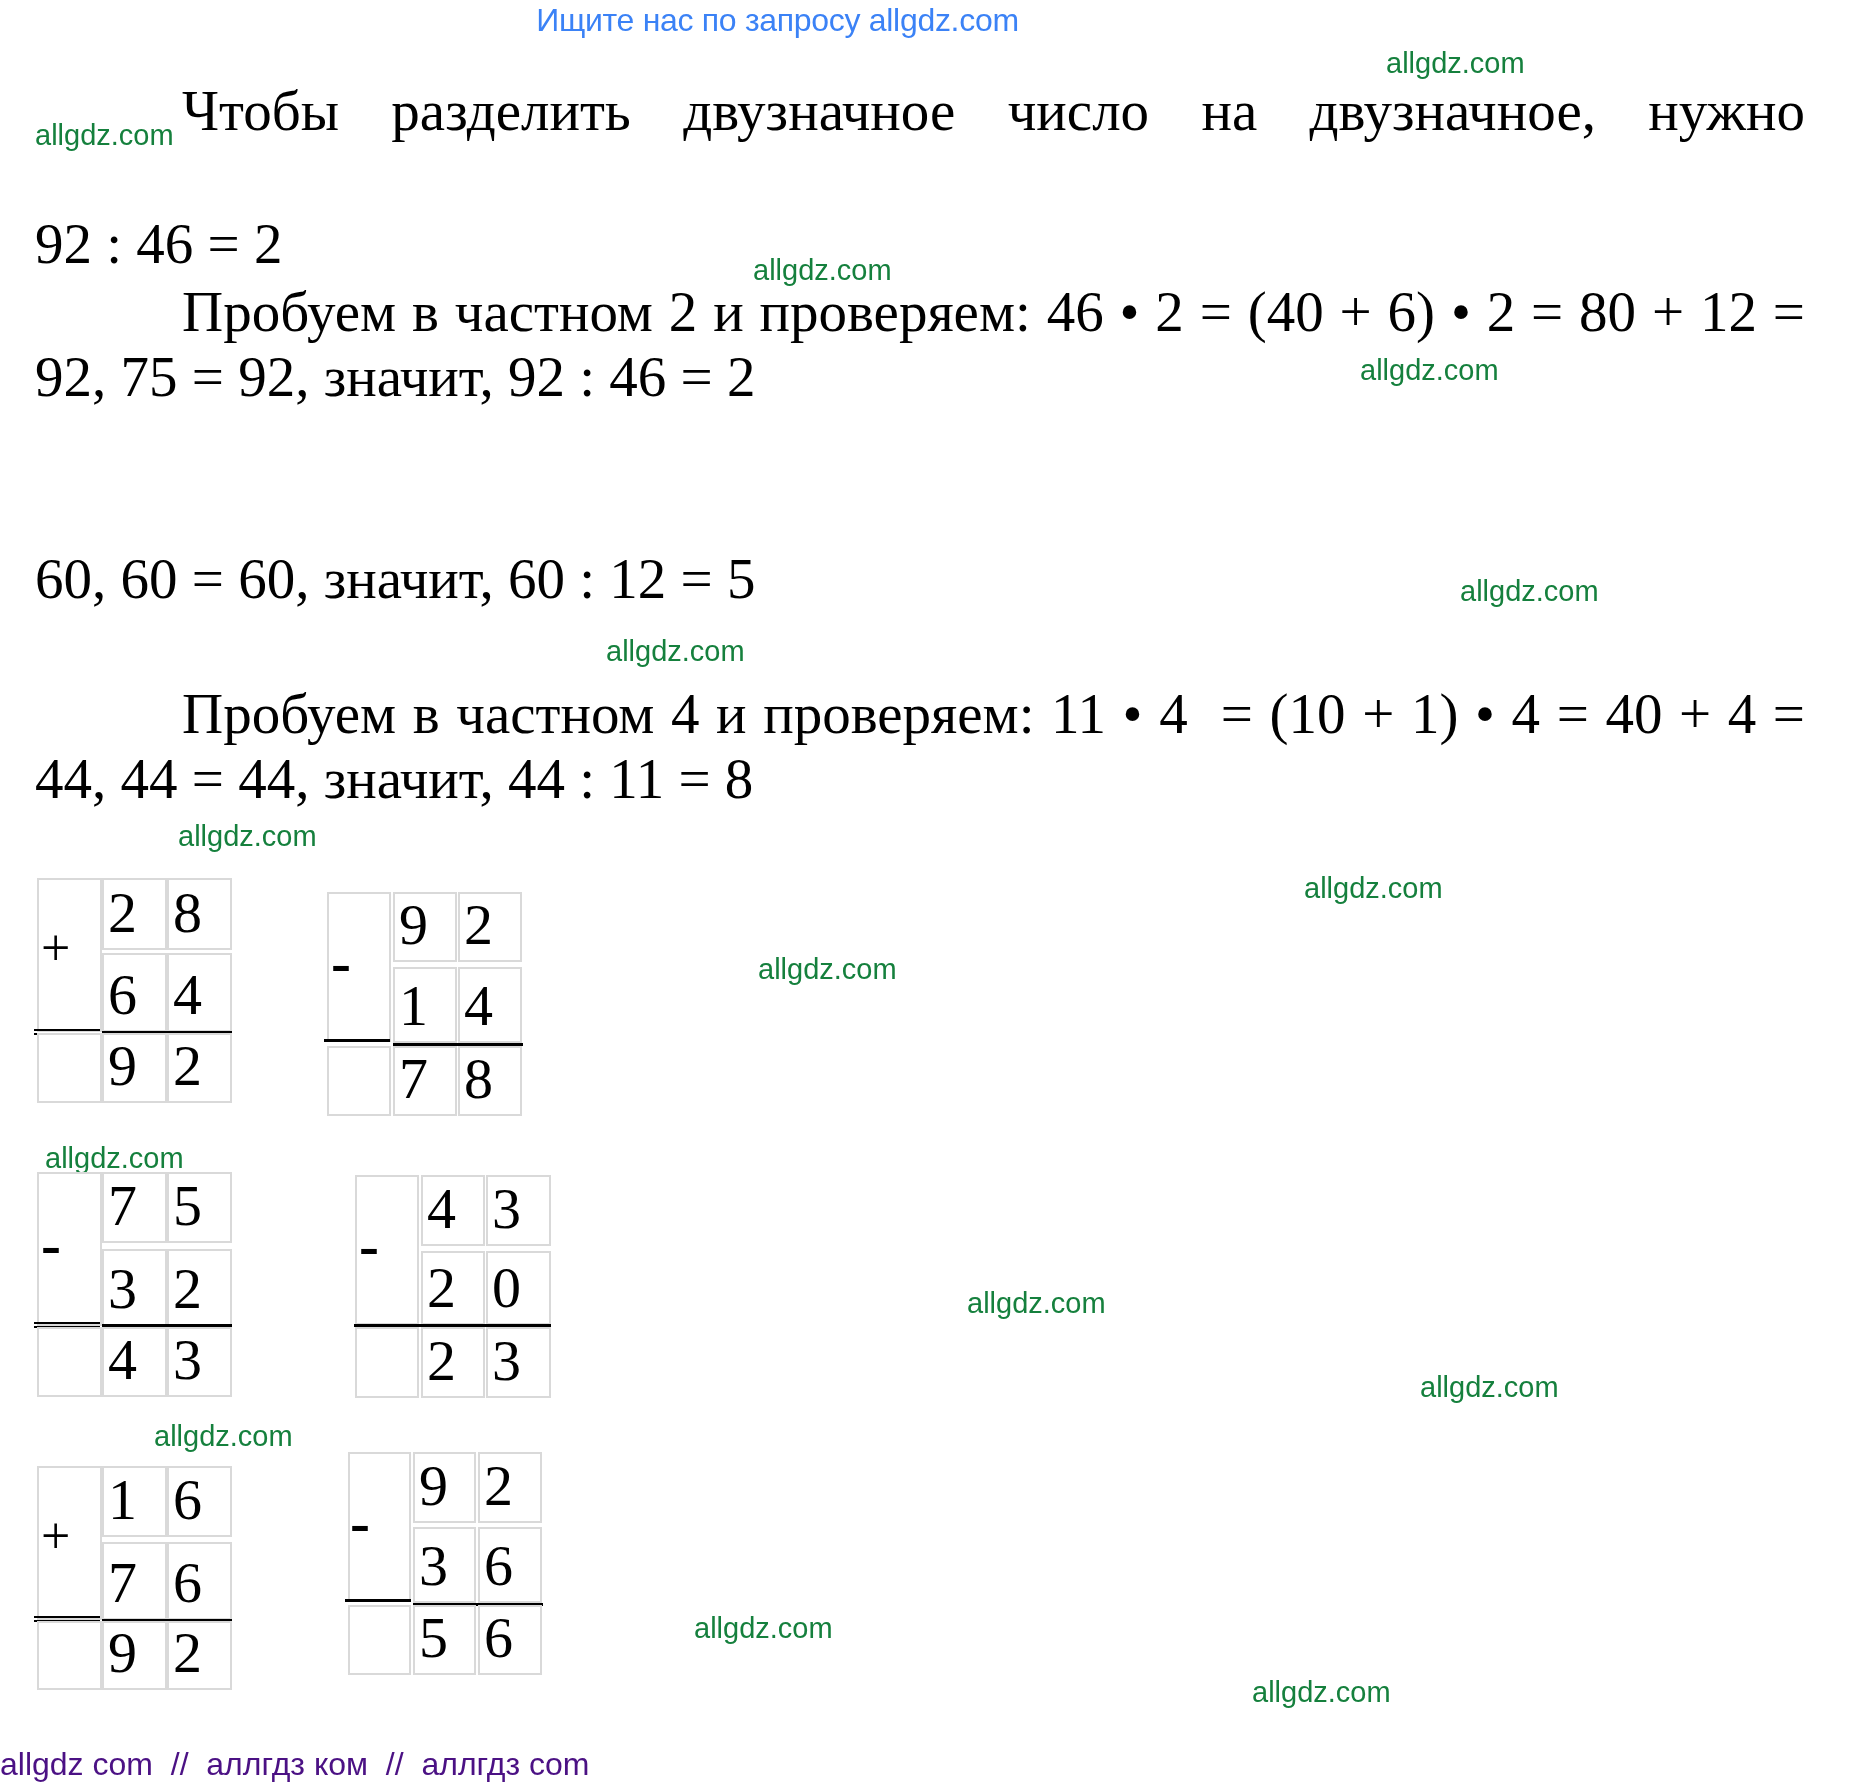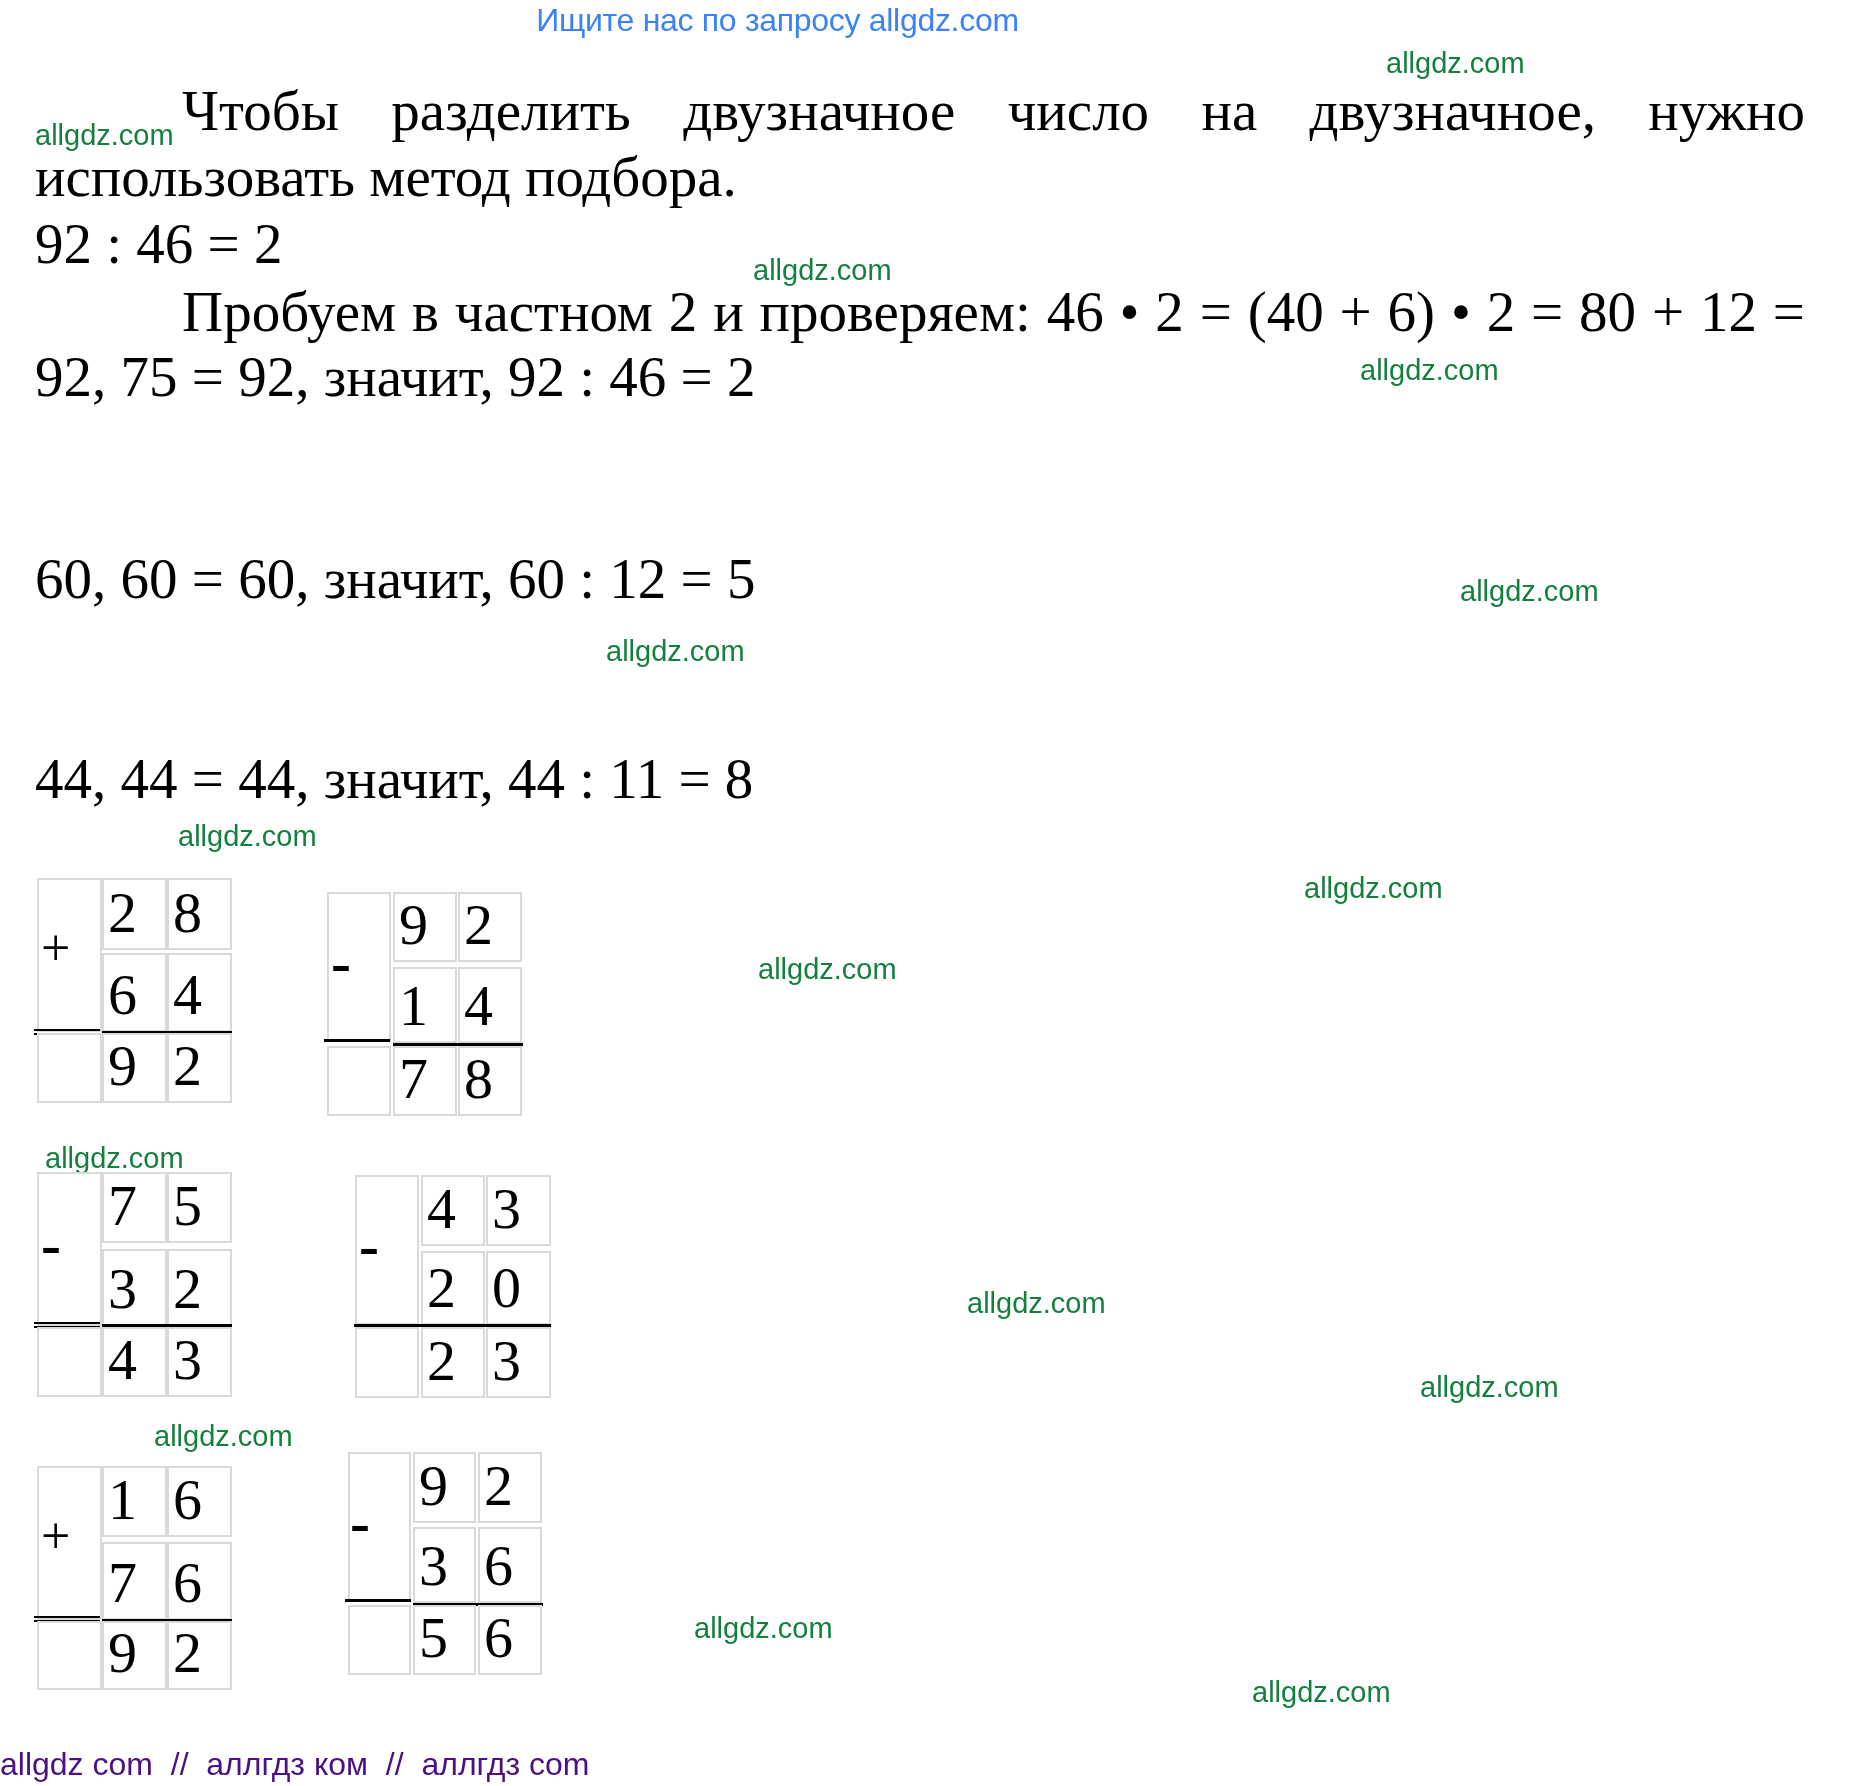--- a/index.html
+++ b/index.html
@@ -42,25 +42,25 @@
   .rule.double { height: 6px; background: linear-gradient(#000 0 2px, transparent 2px 4px, #000 4px 6px); }
 </style>
 </head>
 <body>
 
 <div class="page">
 
   <div class="promo-top" style="top:0px;">Ищите нас по запросу allgdz.com</div>
 
   <div class="line just indent" style="top:77px;">Чтобы разделить двузначное число на двузначное, нужно</div>
-  <div class="line" style="top:143px;">использовать метод подбора.</div>
   <div class="line" style="top:210px;">92 : 46 = 2</div>
   <div class="line just indent" style="top:278px;">Пробуем в частном 2 и проверяем: 46 • 2 = (40 + 6) • 2 = 80 + 12 =</div>
   <div class="line" style="top:343px;">92, 75 = 92, значит, 92 : 46 = 2</div>
   <div class="line" style="top:545px;">60, 60 = 60, значит, 60 : 12 = 5</div>
+  <div class="line just indent" style="top:680px; white-space:pre-wrap;">Пробуем в частном 4 и проверяем: 11 • 4  = (10 + 1) • 4 = 40 + 4 =</div>
   <div class="line" style="top:745px;">44, 44 = 44, значит, 44 : 11 = 8</div>
 
   <div class="wm" style="left:1386px; top:46px;">allgdz.com</div>
   <div class="wm" style="left:35px; top:118px;">allgdz.com</div>
   <div class="wm" style="left:753px; top:253px;">allgdz.com</div>
   <div class="wm" style="left:1360px; top:353px;">allgdz.com</div>
   <div class="wm" style="left:1460px; top:574px;">allgdz.com</div>
   <div class="wm" style="left:606px; top:634px;">allgdz.com</div>
   <div class="wm" style="left:178px; top:819px;">allgdz.com</div>
   <div class="wm" style="left:1304px; top:871px;">allgdz.com</div>

